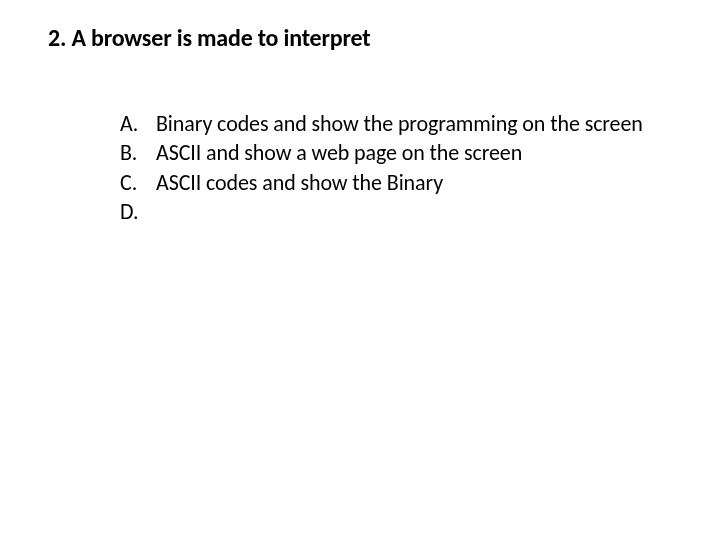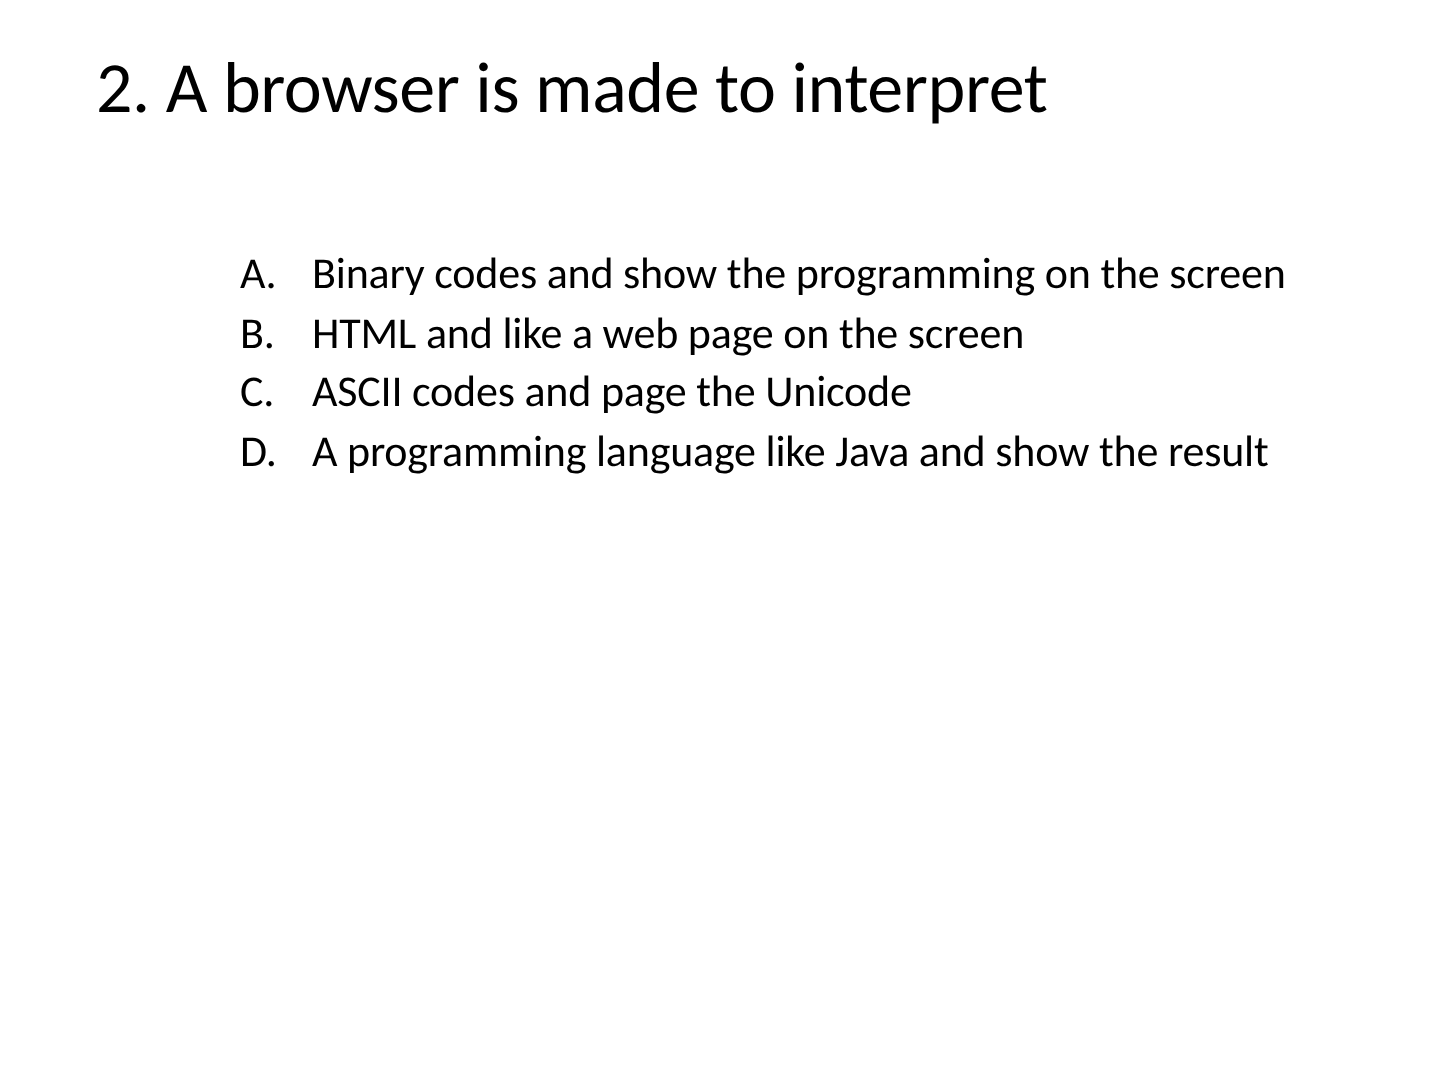--- a/index.html
+++ b/index.html
@@ -12,22 +12,22 @@
       height: 540px;
       background: #ffffff;
       font-family: Calibri, "Segoe UI", Arial, sans-serif;
       color: #000000;
       position: relative;
     }
     .slide {
       padding: 24px 48px 0 48px;
     }
     .title {
-      font-size: 36px;
-      font-weight: 400;
+      font-size: 24px;
+      font-weight: 700;
       line-height: 1.15;
       margin-bottom: 58px;
       letter-spacing: -0.2px;
     }
     .options {
       list-style: none;
       padding-left: 72px;
     }
     .options li {
       font-size: 22px;
@@ -49,24 +49,23 @@
 
 <div class="slide">
   <h1 class="title">2. A browser is made to interpret</h1>
   <ul class="options">
     <li>
       <span class="marker">A.</span>
       <span>Binary codes and show the programming on the screen</span>
     </li>
     <li>
       <span class="marker">B.</span>
-      <span>HTML and like a web page on the screen</span>
+      <span>ASCII and show a web page on the screen</span>
     </li>
     <li>
       <span class="marker">C.</span>
-      <span>ASCII codes and page the Unicode</span>
+      <span>ASCII codes and show the Binary</span>
     </li>
     <li>
       <span class="marker">D.</span>
-      <span>A programming language like Java and show the result</span>
     </li>
   </ul>
 </div>
 
 </body></html>

